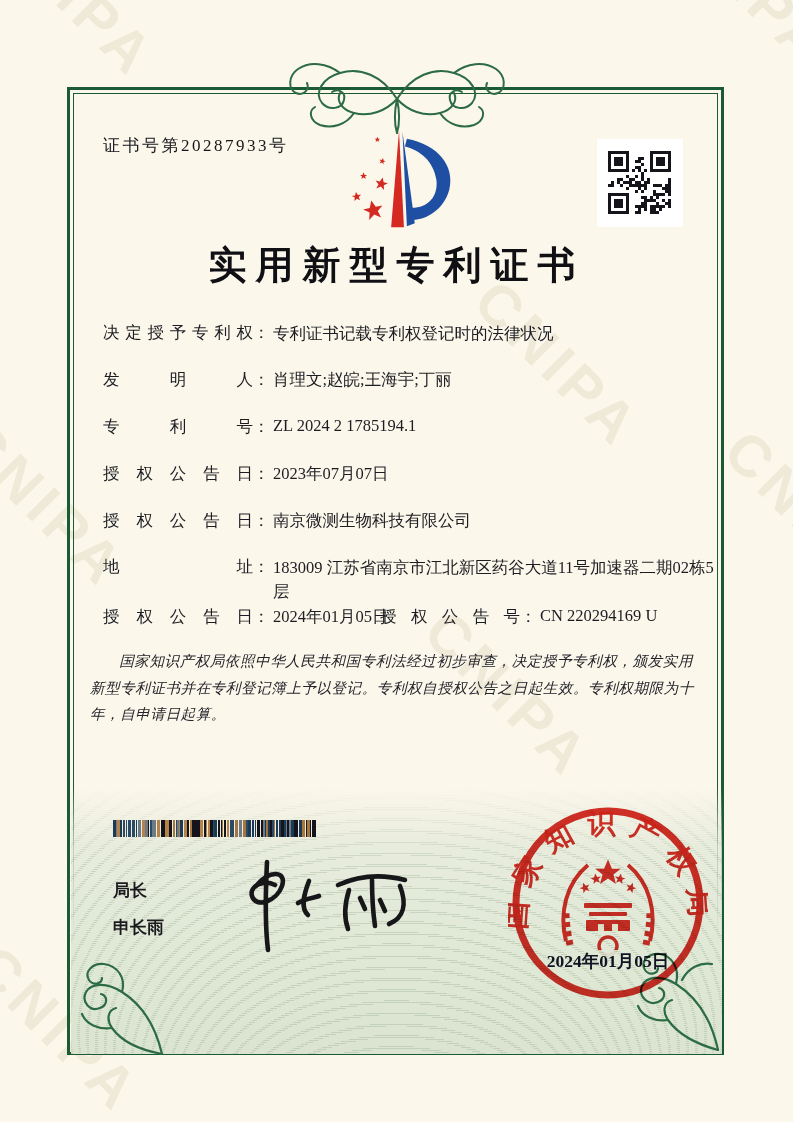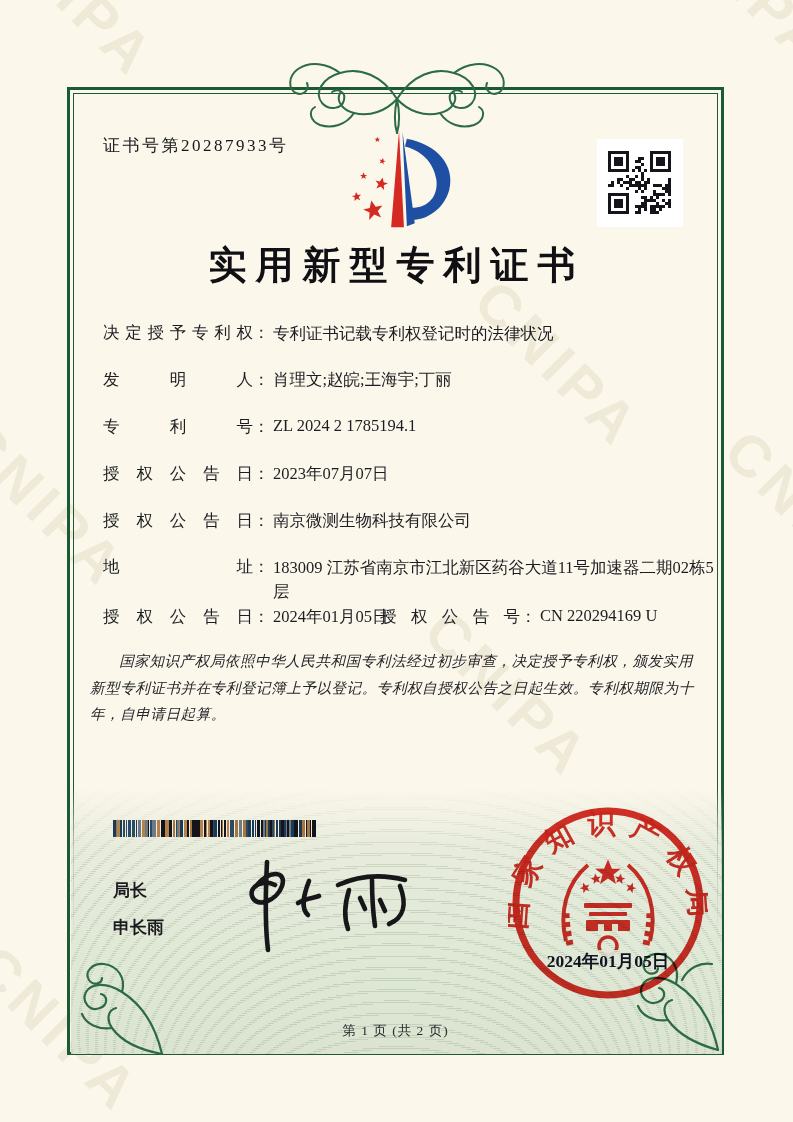--- a/index.html
+++ b/index.html
@@ -497,15 +497,14 @@
       <rect x="76" y="100" width="48" height="5" rx="1"></rect>
       <rect x="81" y="109" width="38" height="4" rx="1"></rect>
       <rect x="78" y="117" width="44" height="11" rx="1"></rect>
       <rect x="90" y="121" width="6" height="7" fill="#fbf7eb"></rect>
       <rect x="104" y="121" width="6" height="7" fill="#fbf7eb"></rect>
     </g>
     <rect x="46" y="147" width="108" height="23" fill="#ffffff" opacity="0.92"></rect>
     <text x="100" y="164" text-anchor="middle" font-size="17.5" font-weight="bold" fill="#14142a" font-family="Liberation Serif, serif">2024年01月05日</text>
   </svg>
 
-  <div class="footer-page">第 1 页 (共 2 页)</div>
 
 </div>
 
 </body></html>

